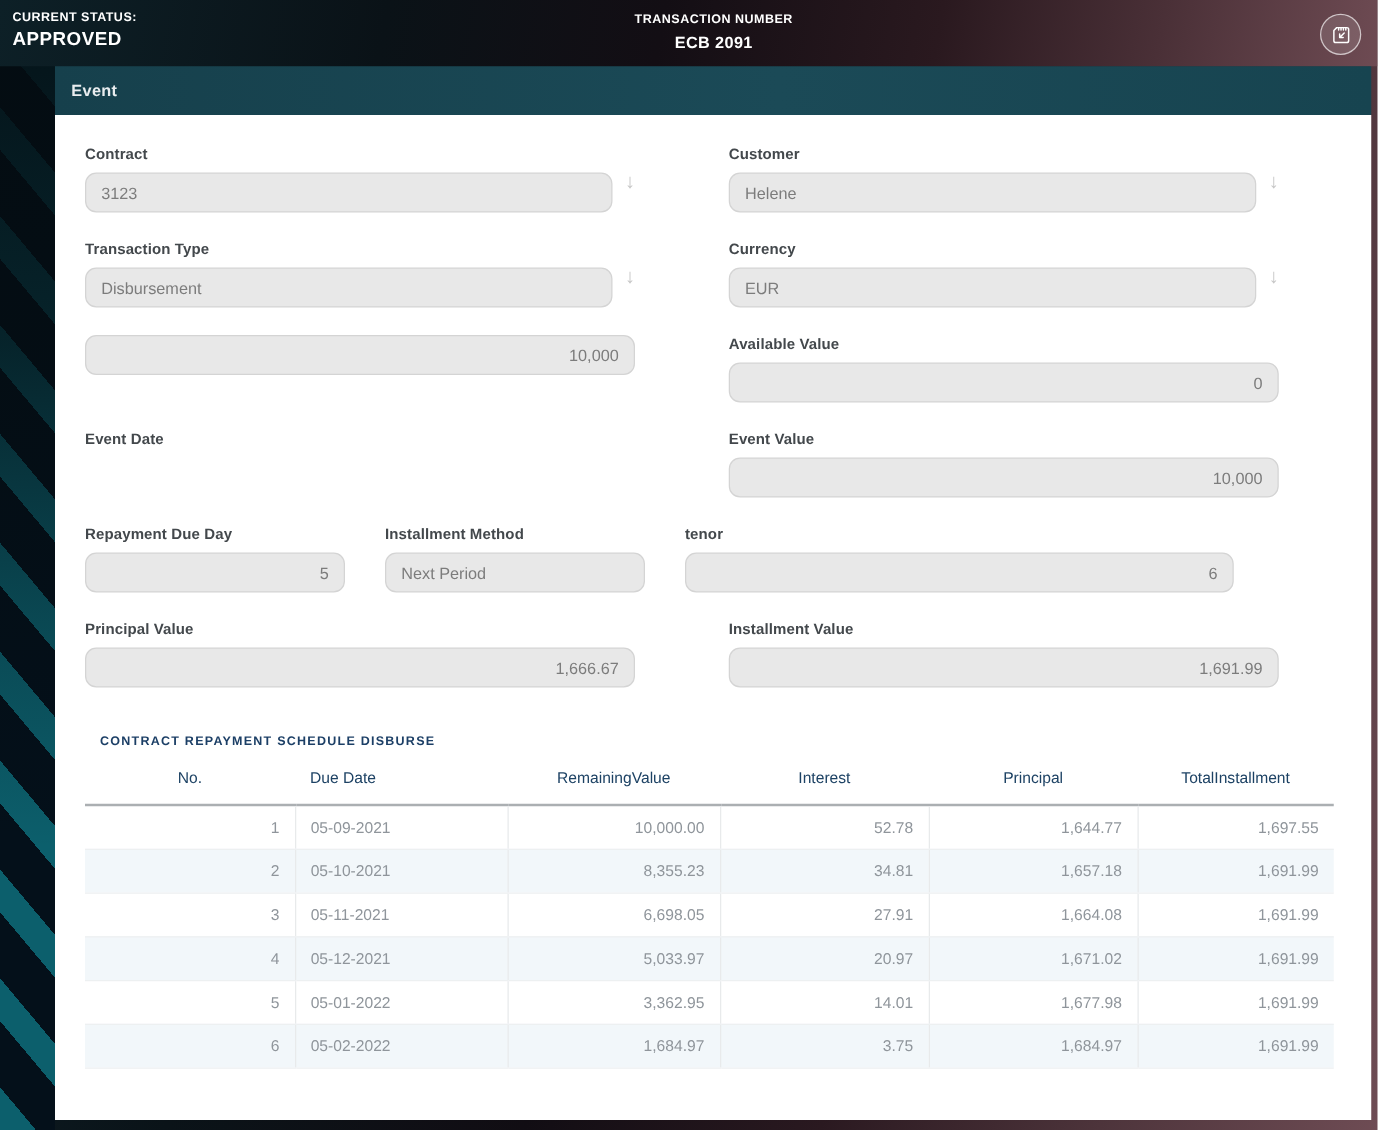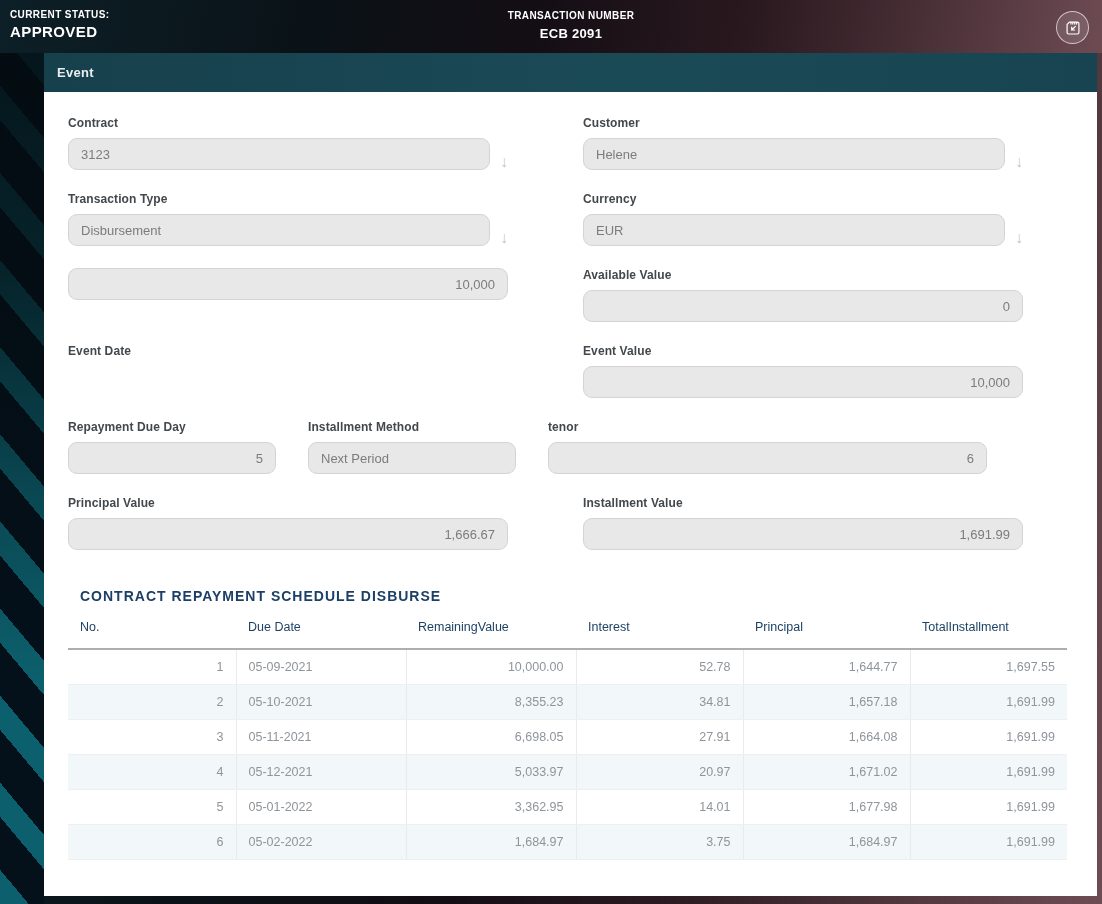--- a/index.html
+++ b/index.html
@@ -39,39 +39,39 @@
     height:39px; background:linear-gradient(90deg,#16404c 0%,#1b4a57 55%,#174450 100%);
     color:#e9edef; font-size:13px; font-weight:bold; letter-spacing:.3px;
     display:flex; align-items:center; padding-left:13px;
   }
   .card-body{ background:#ffffff; height:804px; padding:24px 24px 0 24px; }
   
   .form-wrap{ width:955px; }
   .frow{ display:grid; grid-template-columns:440px 440px; column-gap:75px; margin-bottom:22px; }
   .frow-3{ display:grid; grid-template-columns:208px 208px 439px; column-gap:32px; margin-bottom:22px; }
   .fgroup label{ display:block; font-size:12px; font-weight:bold; color:#43484c; margin-bottom:8px; letter-spacing:.1px; }
-  .ctrl{ display:flex; align-items:flex-end; }
+  .ctrl{ display:flex; align-items:flex-start; }
   .tinput{
     height:32px; width:100%; background:#e8e8e8; border:1px solid #d4d4d4; border-radius:9px;
     color:#7c7c7c; font-size:13px; padding:0 12px; outline:none;
     font-family:"Liberation Sans","DejaVu Sans",sans-serif;
   }
   .has-dd .tinput{ width:calc(100% - 18px); }
   .num{ text-align:right; }
   .dd-arrow{ width:18px; text-align:right; color:#c6c6c6; font-size:16px; line-height:1; cursor:pointer; user-select:none; }
   
   .table-section{ width:999px; margin-top:38px; }
   .table-title{
-    font-size:14px; font-weight:bold; color:#1c3f66; letter-spacing:1px; margin-left:12px; margin-bottom:16px;
+    font-size:10px; font-weight:bold; color:#1c3f66; letter-spacing:1px; margin-left:12px; margin-bottom:16px;
   }
   table{ width:999px; border-collapse:collapse; table-layout:fixed; }
   col.c-no{ width:168px; } col.c-date{ width:170px; } col.c-rem{ width:170px; }
   col.c-int{ width:167px; } col.c-prin{ width:167px; } col.c-tot{ width:157px; }
   thead th{
-    font-size:12.5px; font-weight:normal; color:#1d4264; text-align:left;
+    font-size:12.5px; font-weight:normal; color:#1d4264; text-align:center;
     padding:0 12px 14px 12px; border-bottom:2px solid #abafb2;
   }
   thead th.al{ text-align:left; }
   tbody td{
     height:35px; font-size:12.5px; color:#8f959b; text-align:right; padding:0 12px;
     border-bottom:1px solid #edf0f1; border-left:1px solid #e8eaeb;
   }
   tbody td:first-child{ border-left:none; }
   tbody td.al{ text-align:left; }
   tbody tr:nth-child(even){ background:#f2f7fa; }

